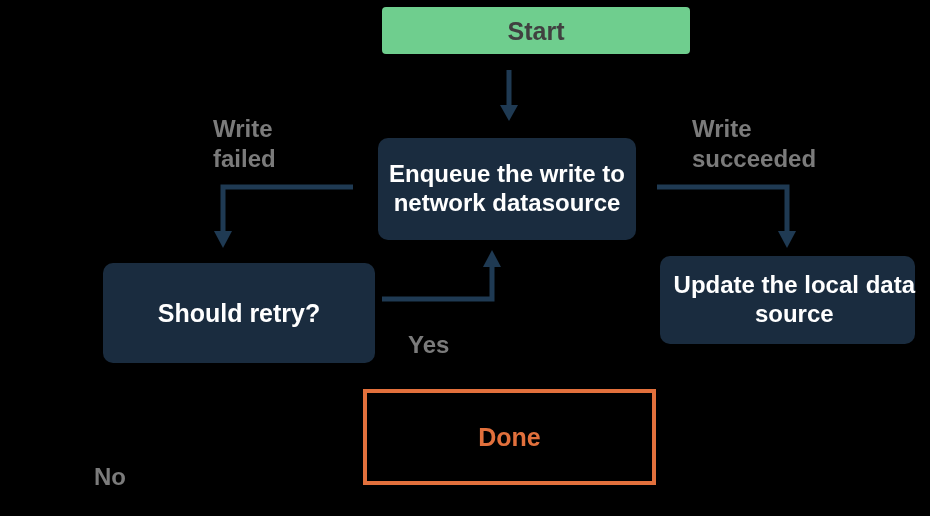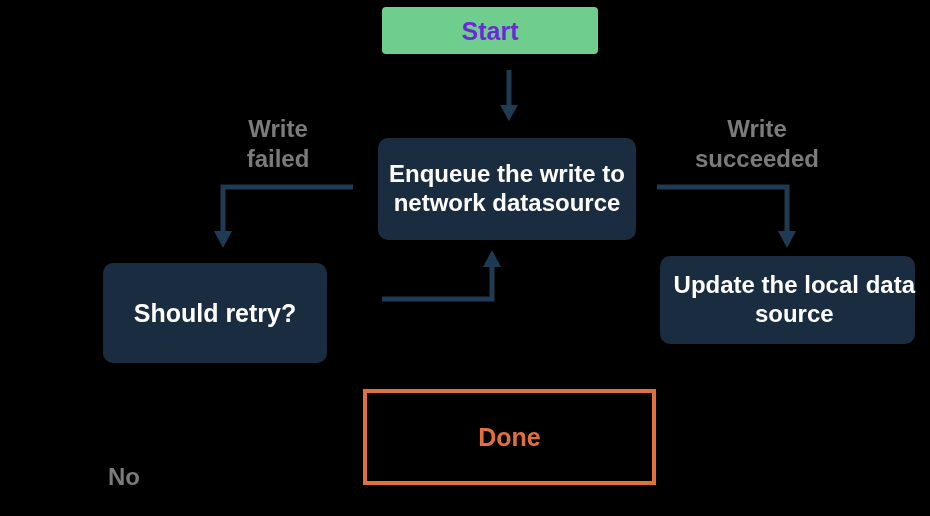--- a/index.html
+++ b/index.html
@@ -21,39 +21,39 @@
     align-items: center;
     justify-content: center;
     text-align: center;
     font-weight: bold;
     line-height: 1.2;
     white-space: pre-line;
     box-sizing: border-box;
   }
   .node-start {
     left: 382px; top: 7px;
-    width: 216px; height: 47px;
+    width: 308px; height: 47px;
     background: #6FCE8E;
-    color: #6d28d9;
+    color: #404040;
     border-radius: 4px;
     font-size: 25px;
   }
   .node-dark {
     background: #1A2C3F;
     color: #FFFFFF;
     border-radius: 10px;
     font-size: 24px;
   }
   .node-enqueue {
     left: 378px; top: 138px;
     width: 258px; height: 102px;
   }
   .node-should-retry {
     left: 103px; top: 263px;
-    width: 224px; height: 100px;
+    width: 272px; height: 100px;
     font-size: 25px;
   }
   .node-update-local {
     left: 660px; top: 256px;
     width: 255px; height: 88px; justify-content: flex-end;
   }
   .node-done {
     left: 363px; top: 389px;
     width: 293px; height: 96px;
     background: transparent;
@@ -61,21 +61,21 @@
     color: #E2703C;
     border-radius: 0;
     font-size: 25px;
   }
   .edge-label {
     position: absolute;
     color: #7B7B7B;
     font-weight: bold;
     font-size: 24px;
     line-height: 1.25;
-    text-align: center;
+    text-align: left;
     white-space: pre-line;
   }
   .lbl-write-failed   { left: 213px; top: 114px; width: 130px; }
   .lbl-write-succeeded{ left: 692px; top: 114px; width: 130px; }
   .lbl-yes            { left: 408px; top: 330px; width: 80px;  }
   .lbl-no             { left: 94px;  top: 462px; width: 60px;  }
   #arrows {
     position: absolute;
     left: 0; top: 0;
     width: 930px; height: 516px;
@@ -122,16 +122,17 @@
   <div class="node node-done">
     <span>Done</span>
   </div>
 
   <div class="edge-label lbl-write-failed">Write
 failed</div>
 
   <div class="edge-label lbl-write-succeeded">Write
 succeeded</div>
 
+  <div class="edge-label lbl-yes">Yes</div>
 
   <div class="edge-label lbl-no">No</div>
 
 </div>
 
 </body></html>

